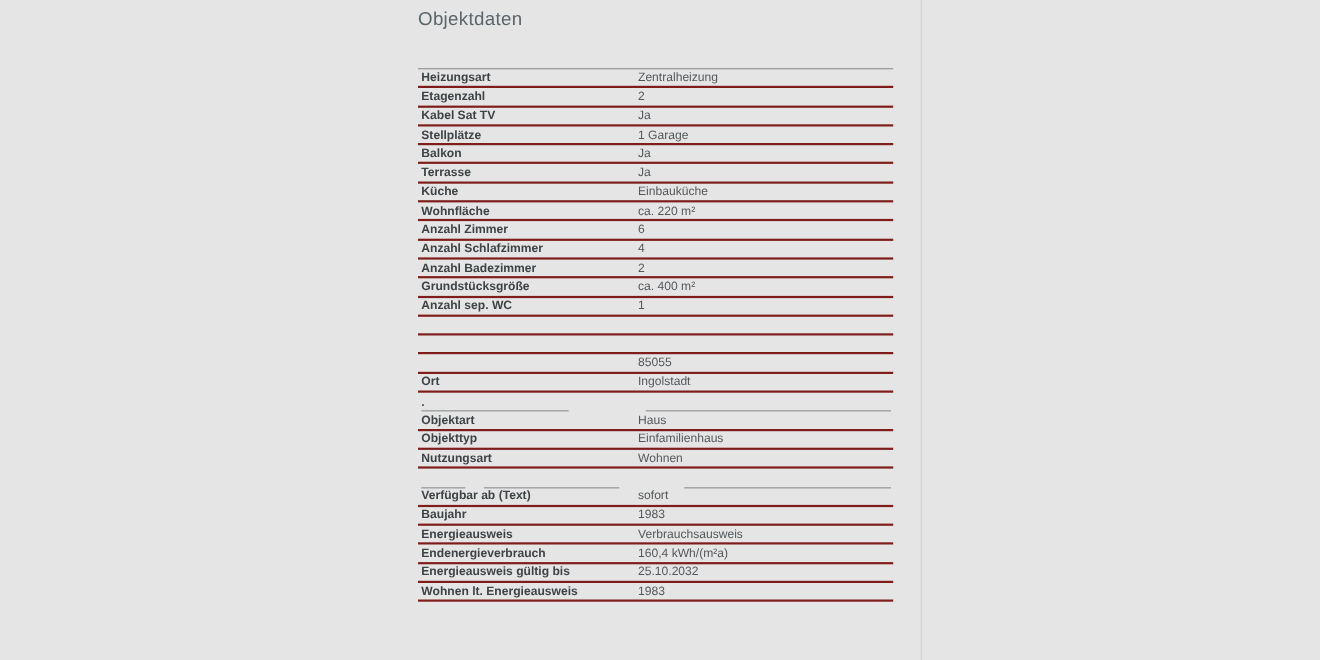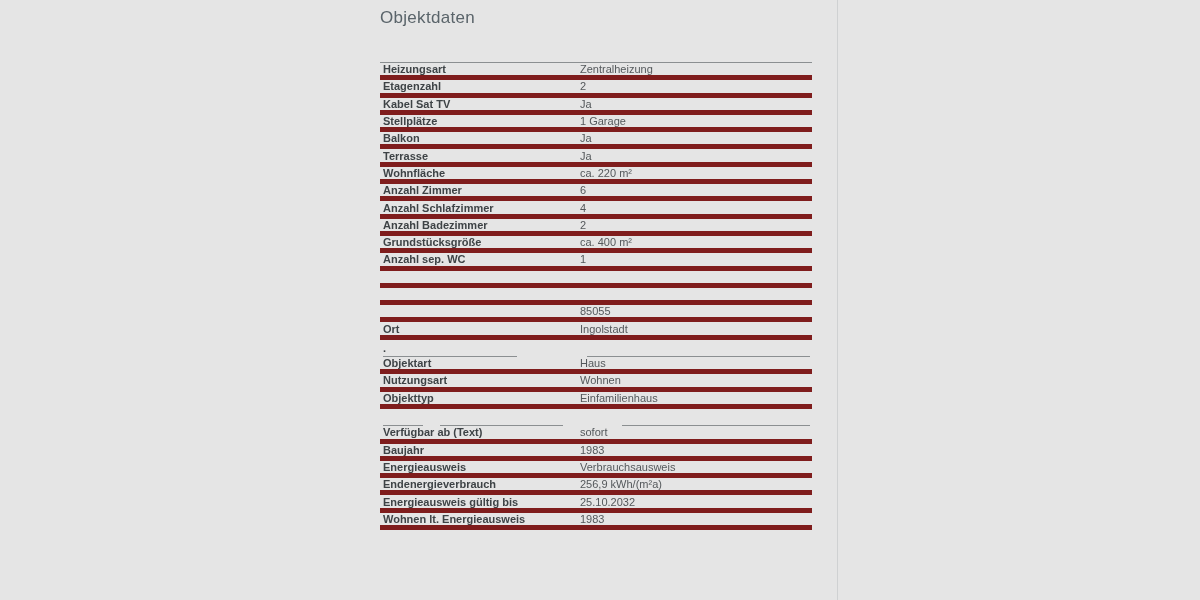--- a/index.html
+++ b/index.html
@@ -33,21 +33,21 @@
     border-top: 1px solid #8b8f91;
   }
   .row {
     position: relative;
     display: flex;
     align-items: center;
     height: 17.3px;
     box-sizing: border-box;
   }
   .row.sep-full {
-    border-bottom: 5px solid #7f1d1d;
+    border-bottom: 2px solid #7f1d1d;
   }
   .row .label {
     width: 200px;
     box-sizing: border-box;
     padding-left: 3px;
     font-size: 11px;
     font-weight: 700;
     color: #3e4346;
     white-space: nowrap;
     overflow: hidden;
@@ -104,20 +104,24 @@
   </div>
       <div class="row sep-full">
     <span class="label">Balkon</span>
     <span class="value">Ja</span>
   </div>
       <div class="row sep-full">
     <span class="label">Terrasse</span>
     <span class="value">Ja</span>
   </div>
       <div class="row sep-full">
+    <span class="label">Küche</span>
+    <span class="value">Einbauküche</span>
+  </div>
+      <div class="row sep-full">
     <span class="label">Wohnfläche</span>
     <span class="value">ca. 220 m²</span>
   </div>
       <div class="row sep-full">
     <span class="label">Anzahl Zimmer</span>
     <span class="value">6</span>
   </div>
       <div class="row sep-full">
     <span class="label">Anzahl Schlafzimmer</span>
     <span class="value">4</span>
@@ -154,26 +158,26 @@
     <span class="label">.</span>
     <span class="value"></span>
   <i class="seg seg1"></i>
         <i class="seg seg2"></i>
       </div>
       <div class="row sep-full">
     <span class="label">Objektart</span>
     <span class="value">Haus</span>
   </div>
       <div class="row sep-full">
+    <span class="label">Objekttyp</span>
+    <span class="value">Einfamilienhaus</span>
+  </div>
+      <div class="row sep-full">
     <span class="label">Nutzungsart</span>
     <span class="value">Wohnen</span>
-  </div>
-      <div class="row sep-full">
-    <span class="label">Objekttyp</span>
-    <span class="value">Einfamilienhaus</span>
   </div>
       <div class="row sep-split3">
     <span class="label"></span>
     <span class="value"></span>
   <i class="seg seg1"></i>
         <i class="seg seg2"></i>
         <i class="seg seg3"></i>
       </div>
       <div class="row sep-full">
     <span class="label">Verfügbar ab (Text)</span>
@@ -182,21 +186,21 @@
       <div class="row sep-full">
     <span class="label">Baujahr</span>
     <span class="value">1983</span>
   </div>
       <div class="row sep-full">
     <span class="label">Energieausweis</span>
     <span class="value">Verbrauchsausweis</span>
   </div>
       <div class="row sep-full">
     <span class="label">Endenergieverbrauch</span>
-    <span class="value">256,9 kWh/(m²a)</span>
+    <span class="value">160,4 kWh/(m²a)</span>
   </div>
       <div class="row sep-full">
     <span class="label">Energieausweis gültig bis</span>
     <span class="value">25.10.2032</span>
   </div>
       <div class="row sep-full">
     <span class="label">Wohnen lt. Energieausweis</span>
     <span class="value">1983</span>
   </div>
     </div>

